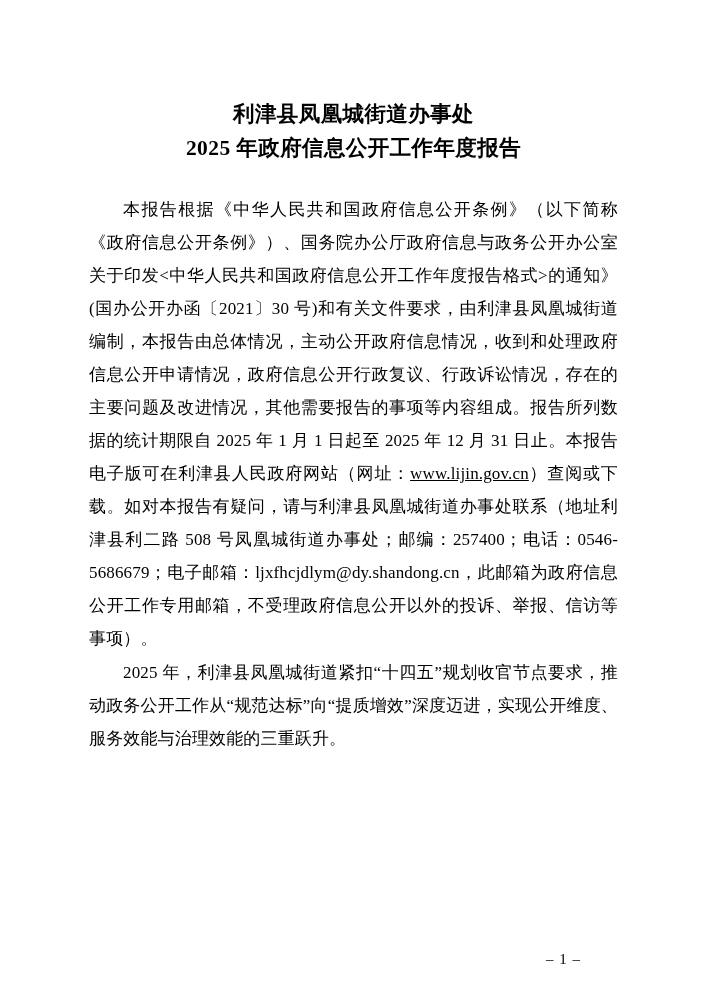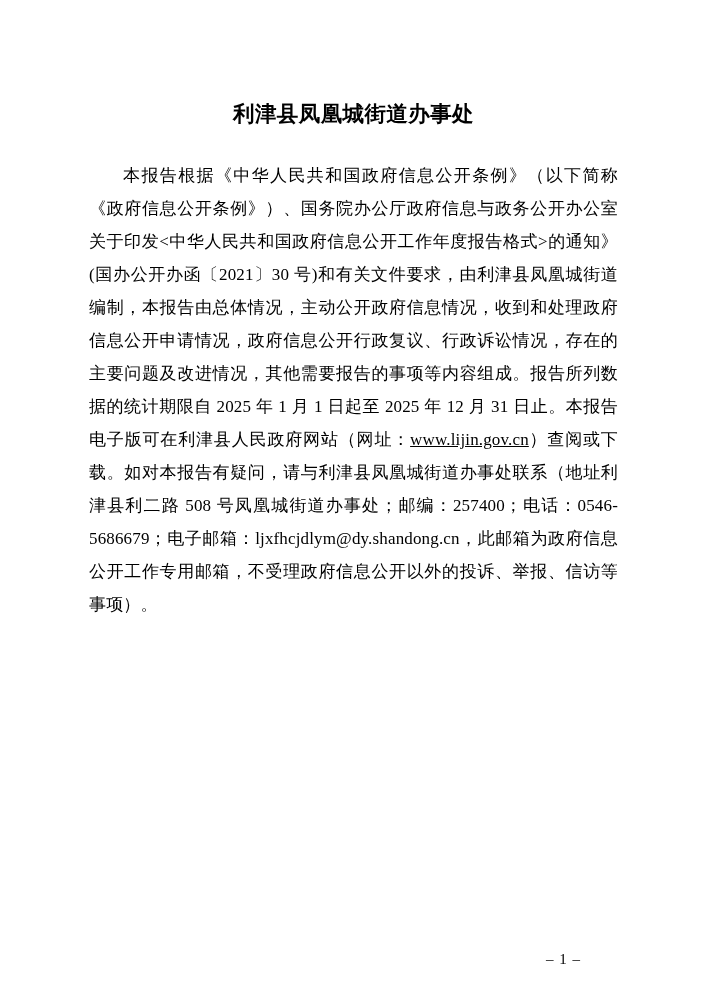--- a/index.html
+++ b/index.html
@@ -76,27 +76,29 @@
     padding-left: 430px;
   }
 </style>
 </head>
 <body>
 
 <div class="page">
 
   <div class="doc-title">
     <span class="line">利津县凤凰城街道办事处</span>
+    <span class="line">2025 年政府信息公开工作年度报告</span>
   </div>
 
   <div class="body-block">
 
     <p class="para"><span>本报告根据《中华人民共和国政府信息公开条例》（以下简称《政府信息公开条例》）、国务院办公厅政府信息与政务公开办公室关于印发&lt;中华人民共和国政府信息公开工作年度报告格式&gt;的通知》(国办公开办函〔2021〕30 号)和有关文件要求，由利津县凤凰城街道编制，本报告由总体情况，主动公开政府信息情况，收到和处理政府信息公开申请情况，政府信息公开行政复议、行政诉讼情况，存在的主要问题及改进情况，其他需要报告的事项等内容组成。报告所列数据的统计期限自 2025 年 1 月 1 日起至 2025 年 12 月 31 日止。本报告电子版可在利津县人民政府网站（网址：</span><span class="link">www.lijin.gov.cn</span><span>）查阅或下载。如对本报告有疑问，请与利津县凤凰城街道办事处联系（地址利津县利二路 508 号凤凰城街道办事处；邮编：257400；电话：0546-5686679；电子邮箱：</span><span class="mail">ljxfhcjdlym@dy.shandong.cn</span><span>，此邮箱为政府信息公开工作专用邮箱，不受理政府信息公开以外的投诉、举报、信访等事项）。</span></p>
 
 
+    <p class="para">2025 年，利津县凤凰城街道紧扣“十四五”规划收官节点要求，推动政务公开工作从“规范达标”向“提质增效”深度迈进，实现公开维度、服务效能与治理效能的三重跃升。</p>
 
   </div>
 
   <div class="page-number">
     <span class="page-number-inner">– 1 –</span>
   </div>
 
 </div>
 
 </body></html>

